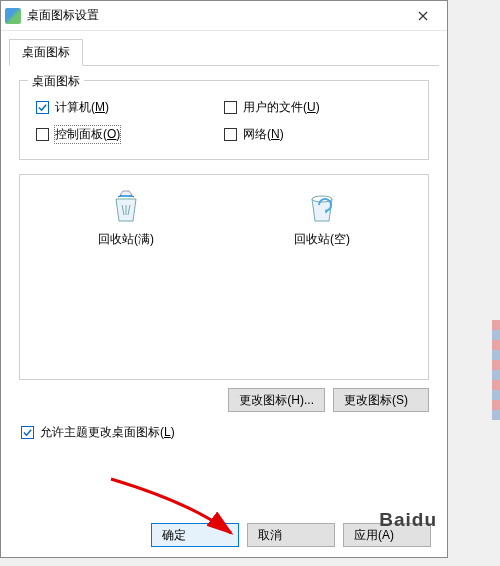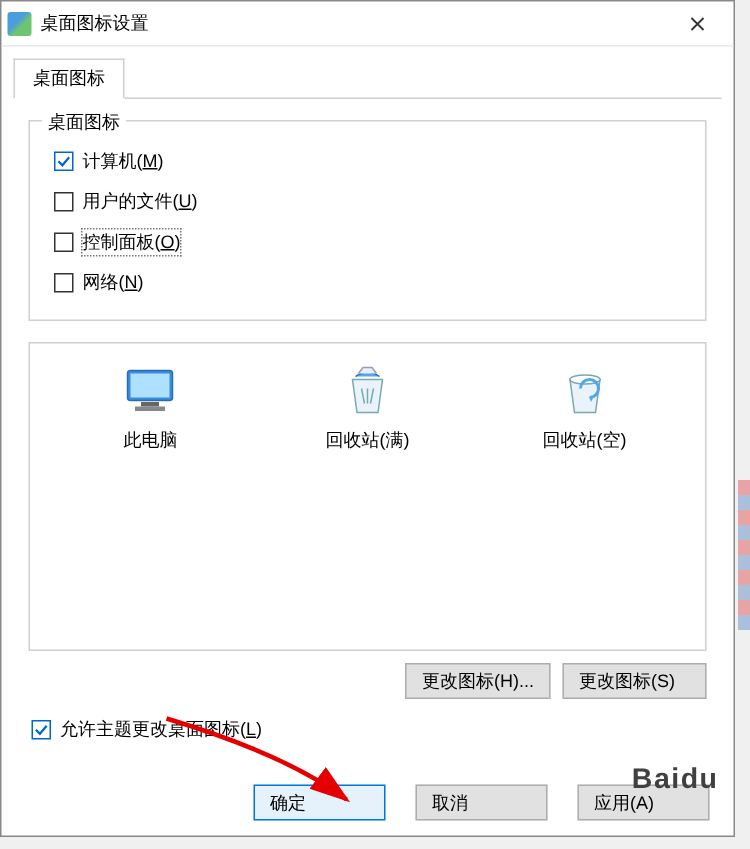--- a/index.html
+++ b/index.html
@@ -1,45 +1,45 @@
 <!DOCTYPE html>
 <html><head>
 <meta charset="utf-8">
 <style>
 * { box-sizing: border-box; margin: 0; padding: 0; font-family: "Microsoft YaHei", "Segoe UI", sans-serif; font-size: 12px; }
 body { background: #f0f0f0; width: 500px; height: 566px; position: relative; }
-.window { background: #fff; border: 1px solid #888; width: 490px; height: 558px; position: relative; }
+.window { background: #fff; border: 1px solid #888; width: 448px; height: 558px; position: relative; }
 .titlebar { height: 30px; display: flex; align-items: center; padding: 0 4px; border-bottom: 1px solid #e8e8e8; }
 .titlebar-icon { width: 16px; height: 16px; margin-right: 6px; display: inline-block; background: linear-gradient(135deg, #4a9edd 40%, #6fc56f 60%); border-radius: 2px; }
 .titlebar-title { flex: 1; color: #000; }
 .close-btn { width: 40px; height: 28px; display: flex; align-items: center; justify-content: center; cursor: default; }
 .close-btn svg { width: 10px; height: 10px; }
 .tab-strip { padding: 8px 0 0 8px; position: relative; }
 .tab { display: inline-block; padding: 4px 12px; border: 1px solid #d0d0d0; border-bottom: 1px solid #fff; background: #fff; position: relative; z-index: 2; }
 .tab-line { position: absolute; left: 8px; right: 8px; bottom: 0; height: 1px; background: #d0d0d0; z-index: 1; }
 .content { padding: 14px 18px 10px 18px; }
 .groupbox { border: 1px solid #d0d0d0; padding: 14px 16px 16px 16px; position: relative; margin-bottom: 14px; }
 .grouplabel { position: absolute; top: -8px; left: 8px; background: #fff; padding: 0 4px; }
-.check-grid { display: grid; grid-template-columns: 1fr; row-gap: 10px; margin-top: 4px; }
+.check-grid { display: grid; grid-template-columns: 1fr 1fr; row-gap: 10px; margin-top: 4px; }
 .checkbox { display: flex; align-items: center; gap: 6px; }
 .box { width: 13px; height: 13px; border: 1px solid #333; display: flex; align-items: center; justify-content: center; flex-shrink: 0; }
 .box.checked { border-color: #0066cc; }
 .box svg { width: 9px; height: 9px; }
 .chk-label u { text-decoration: underline; }
 .chk-dotted { outline: 1px dotted #777; outline-offset: 0; }
 .icon-area { border: 1px solid #d0d0d0; height: 206px; padding: 12px 8px; }
 .icon-row { display: flex; justify-content: space-around; }
 .icon-item { display: flex; flex-direction: column; align-items: center; width: 78px; }
 .icon-img { width: 40px; height: 40px; display: flex; align-items: center; justify-content: center; margin-bottom: 4px; }
 .icon-label { text-align: center; }
 .btn-row { display: flex; justify-content: flex-end; gap: 8px; margin-top: 8px; }
 .btn { min-width: 96px; height: 24px; border: 1px solid #adadad; background: #e1e1e1; display: inline-flex; align-items: center; justify-content: flex-start; padding: 0 10px; cursor: default; }
 .theme-check { margin: 12px 0 0 2px; }
 .arrow { position: absolute; left: 100px; top: 472px; pointer-events: none; }
-.dialog-buttons { position: absolute; bottom: 10px; right: 16px; display: flex; gap: 20px; }
+.dialog-buttons { position: absolute; bottom: 10px; right: 16px; display: flex; gap: 8px; }
 .dialog-buttons .btn { min-width: 88px; }
 .btn-ok { border: 1px solid #0078d7; background: #e5f1fb; }
 .watermark { position: absolute; right: 10px; bottom: 26px; color: #404040; font-size: 19px; font-weight: bold; letter-spacing: 1px; }
 .sidebar-hint { position: absolute; right: 0; top: 320px; width: 8px; height: 100px; background: repeating-linear-gradient(180deg,#d33,#d33 10px,#47b 10px,#47b 20px); opacity: .4; }
 </style>
 </head>
 <body>
 
 <div class="window">
   <div class="titlebar">
@@ -87,31 +87,20 @@
           <span class="box"></span>
           <span class="chk-label">网络(<u>N</u>)</span>
         </label>
 
       </div>
     </div>
 
     <div class="icon-area">
       <div class="icon-row">
 
-        <div class="icon-item">
-          <div class="icon-img">
-            <svg width="40" height="40" viewBox="0 0 40 40">
-                <rect x="5" y="6" width="30" height="20" rx="2" fill="#3a8dde" stroke="#2a6db0"></rect>
-                <rect x="7" y="8" width="26" height="16" fill="#aee0ff"></rect>
-                <rect x="14" y="27" width="12" height="3" fill="#666"></rect>
-                <rect x="10" y="30" width="20" height="3" fill="#888"></rect>
-              </svg>
-          </div>
-          <span class="icon-label">此电脑</span>
-        </div>
 
 
 
         <div class="icon-item">
           <div class="icon-img">
             <svg width="40" height="40" viewBox="0 0 40 40">
                 <path d="M10 12 L30 12 L27 34 L13 34 Z" fill="#eaf3fb" stroke="#7aa"></path>
                 <path d="M12 10 Q20 4 28 10" fill="#4fa8e8" stroke="#2a6db0"></path>
                 <path d="M16 18 L18 28 M20 18 L20 28 M24 18 L22 28" stroke="#7aa"></path>
                 <path d="M14 8 L17 4 L23 4 L26 8" fill="#eef" stroke="#99b"></path>

